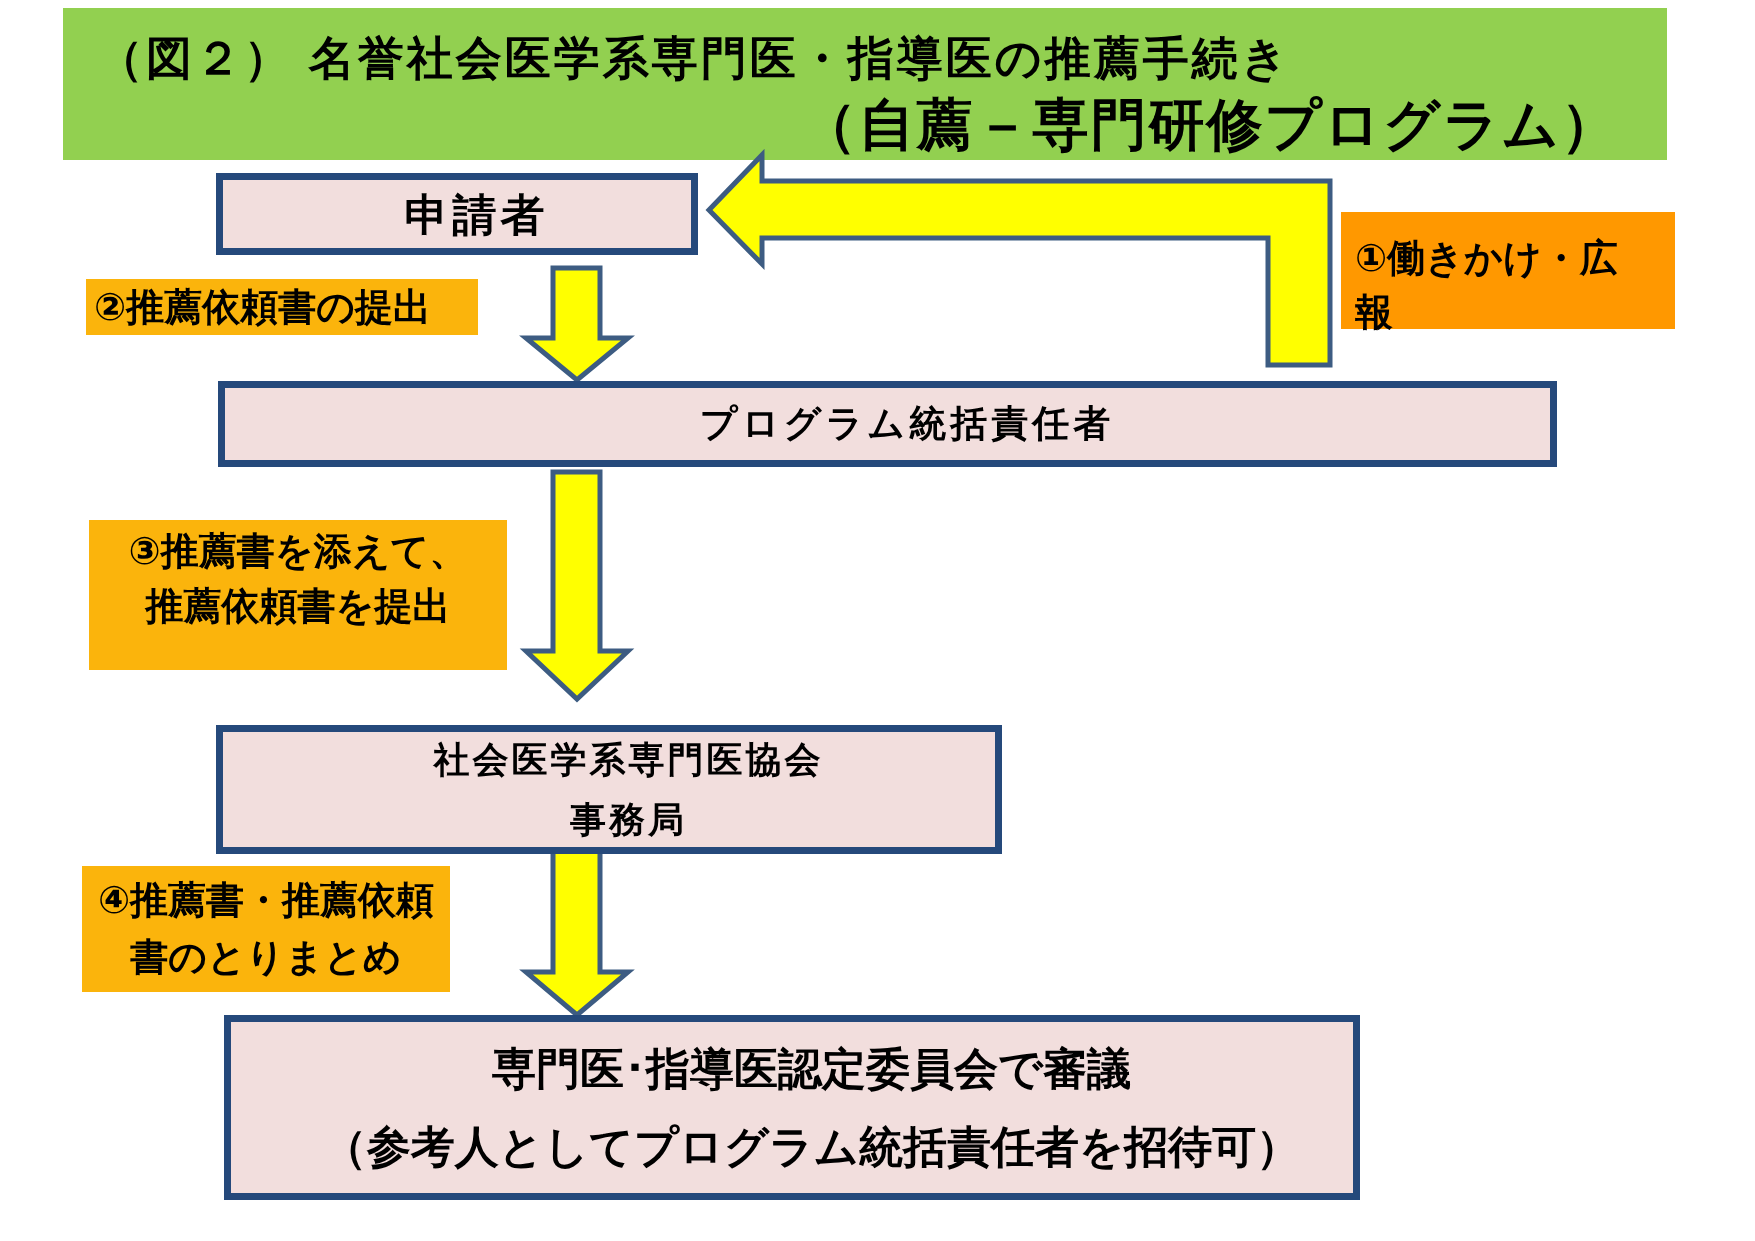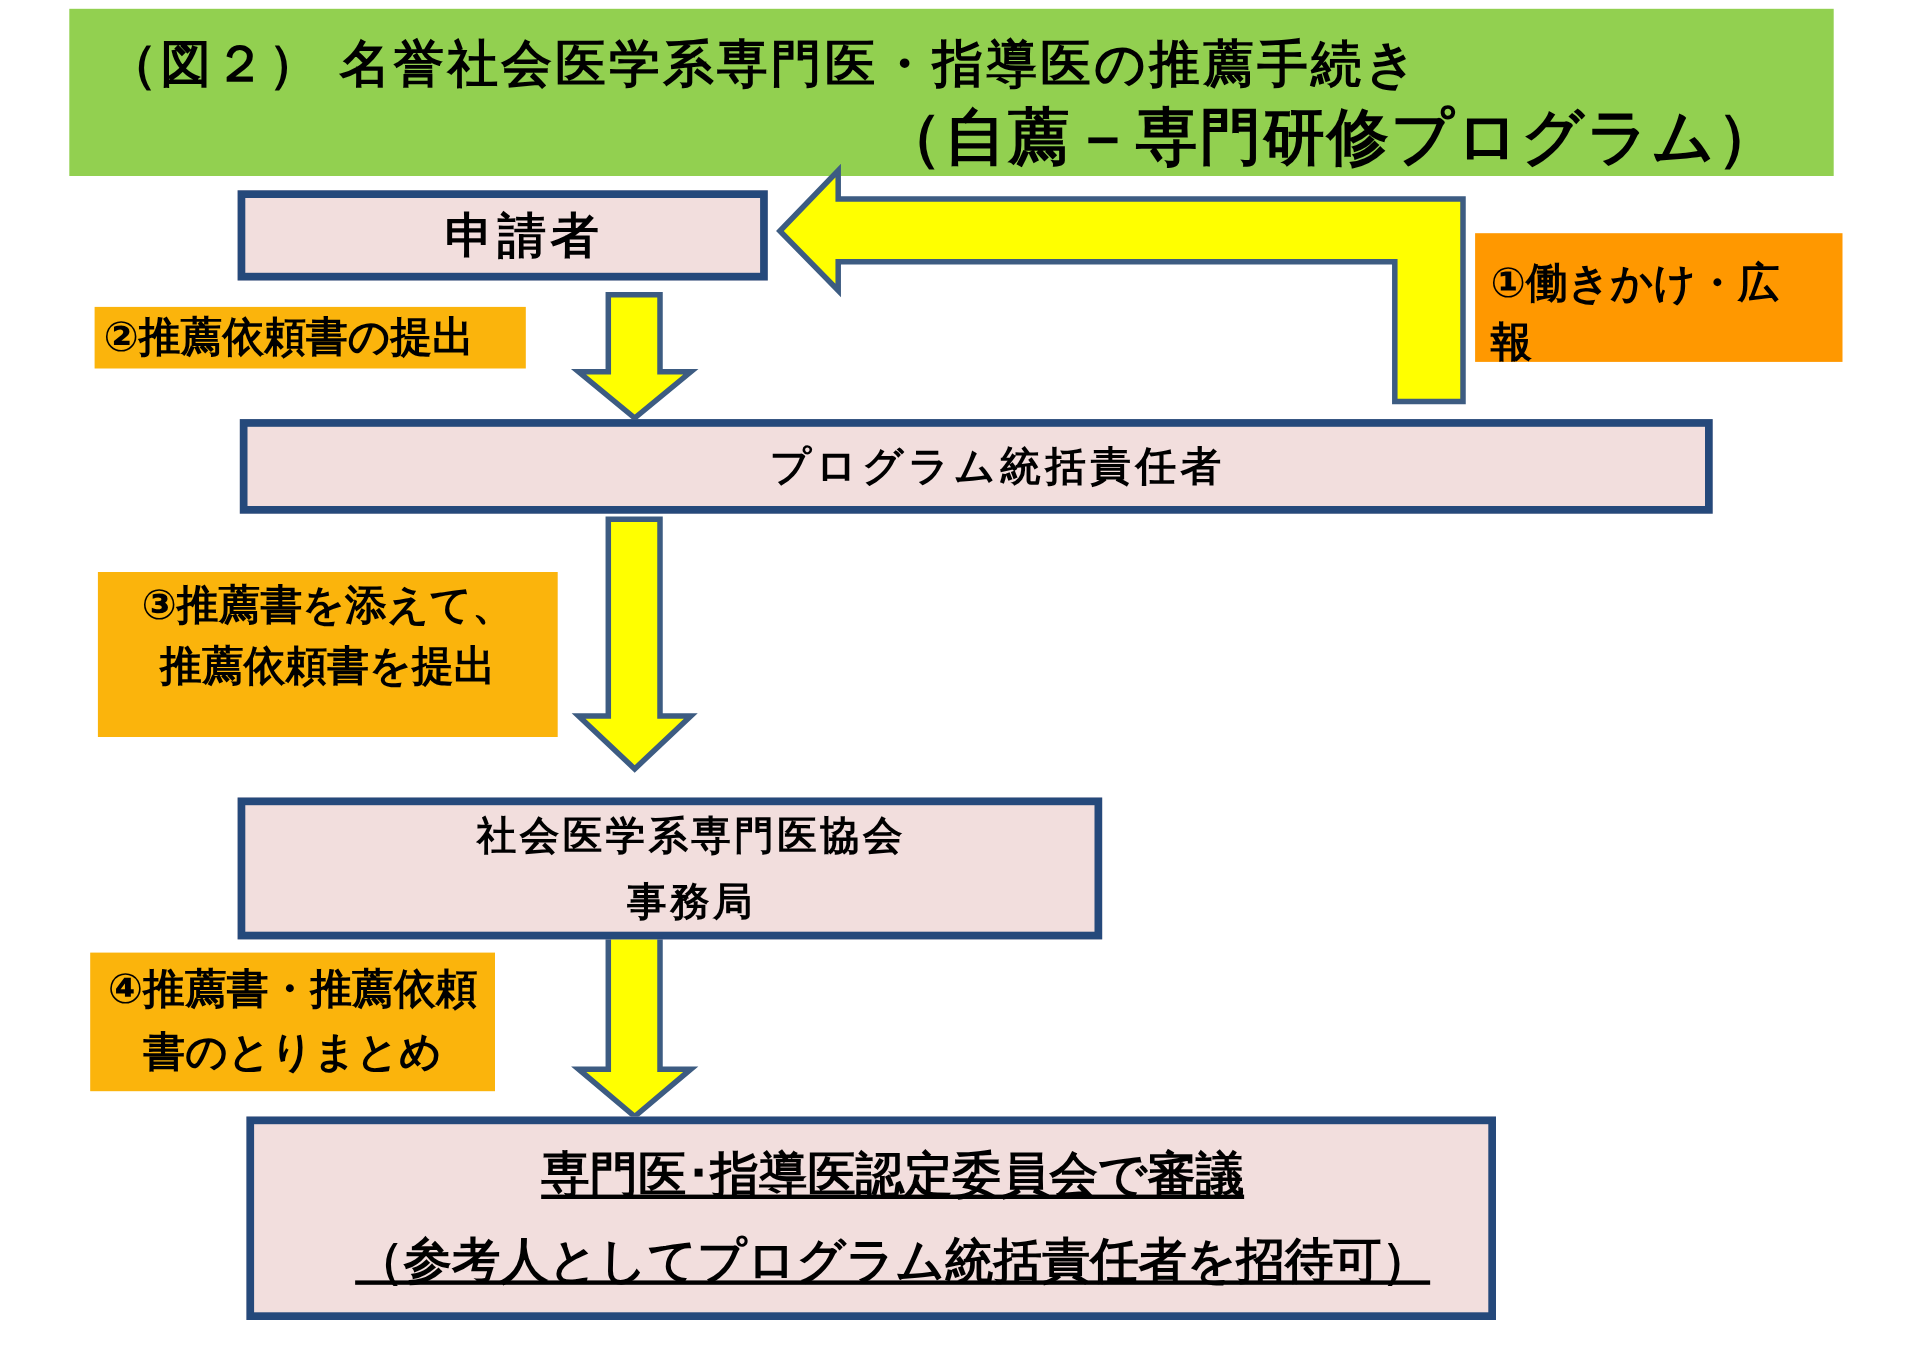--- a/index.html
+++ b/index.html
@@ -25,21 +25,21 @@
   .node{
     position:absolute;box-sizing:border-box;
     background:var(--box-fill,#F2DEDD);
     border:7px solid var(--box-border,#25497B);
     display:flex;flex-direction:column;align-items:center;justify-content:center;
     text-align:right;line-height:1.25;padding-left:39px;
   }
   #node-applicant{left:216px;top:173px;width:482px;height:82px;font-size:44px;letter-spacing:4px;}
   #node-director{left:218px;top:381px;width:1339px;height:86px;font-size:37px;letter-spacing:4px;}
   #node-association{left:216px;top:711px;width:786px;height:129px;font-size:36px;letter-spacing:3px;line-height:60px;margin-top:14px;}
-  #node-committee{left:224px;top:1015px;width:1136px;height:185px;font-size:44px;line-height:78px;text-decoration:underline;}
+  #node-committee{left:224px;top:1015px;width:1136px;height:185px;font-size:44px;line-height:78px;}
   .steplabel{
     position:absolute;box-sizing:border-box;
     background:var(--label-amber,#FBB40C);
     font-size:38px;line-height:55px;
   }
   #label-step1{
     left:1341px;top:212px;width:334px;height:117px;
     background:var(--label-orange,#FF9800);
     padding:19px 0 0 14px;text-align:left;line-height:54px;
   }

